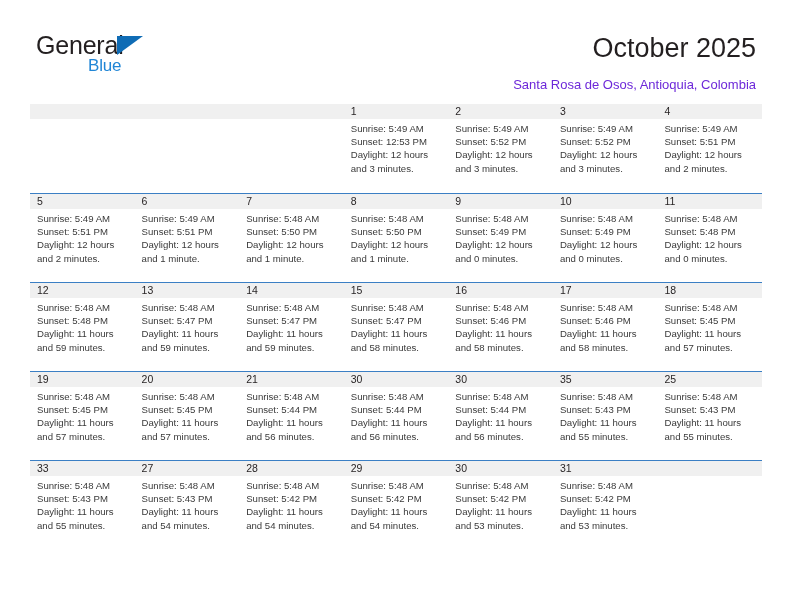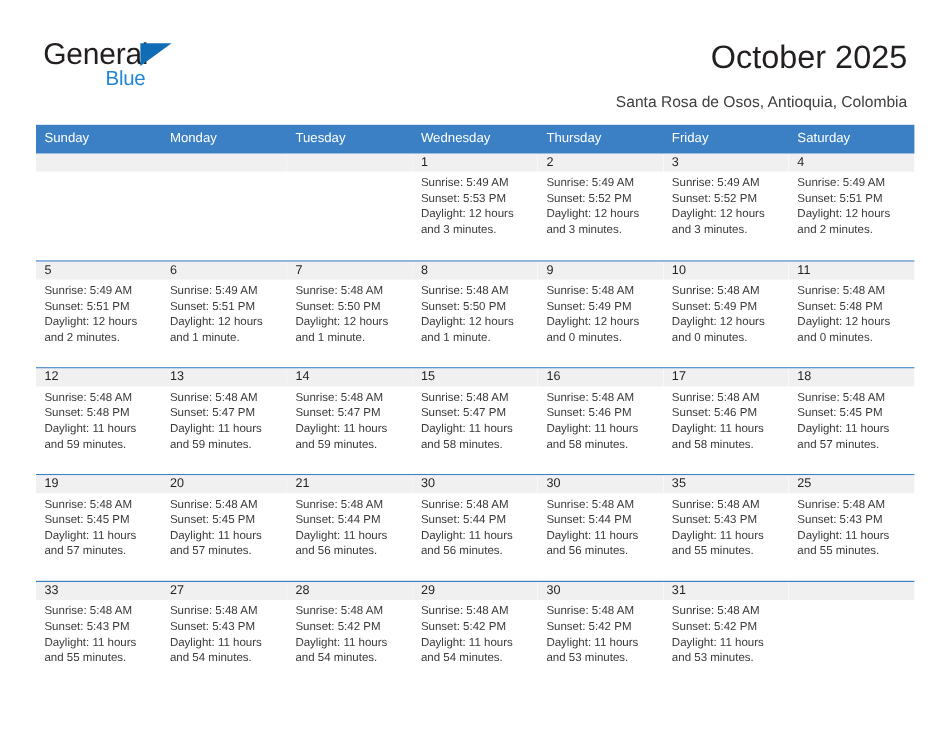--- a/index.html
+++ b/index.html
@@ -72,21 +72,21 @@
     color: #231f20;
     text-align: center;
     line-height: 1.1;
     white-space: nowrap;
   }
   .subtitle {
     position: absolute;
     right: 36px;
     top: 78px;
     font-size: 13px;
-    color: #404040;
+    color: #6d28d9;
     text-align: right;
     line-height: 1.1;
     white-space: nowrap;
   }
 
   
   .calendar {
     position: absolute;
     left: 30px;
     top: 104px;
@@ -156,29 +156,20 @@
       <span class="brand-general">General</span>
       <span class="brand-triangle"></span>
       <span class="brand-blue">Blue</span>
     </div>
 
     <div class="title">October 2025</div>
     <div class="subtitle">Santa Rosa de Osos, Antioquia, Colombia</div>
   </div>
 
   <div class="calendar">
-    <div class="weekday-row" id="weekday-row">
-        <div class="weekday">Sunday</div>
-        <div class="weekday">Monday</div>
-        <div class="weekday">Tuesday</div>
-        <div class="weekday">Wednesday</div>
-        <div class="weekday">Thursday</div>
-        <div class="weekday">Friday</div>
-        <div class="weekday">Saturday</div>
-      </div>
     <div id="weeks-container">
         <div class="week-row first">
           <div class="day-cell empty">
             <div class="day-number-strip">
               <span class="day-number"></span>
             </div>
           </div>
           <div class="day-cell empty">
             <div class="day-number-strip">
               <span class="day-number"></span>
@@ -188,21 +179,21 @@
             <div class="day-number-strip">
               <span class="day-number"></span>
             </div>
           </div>
           <div class="day-cell">
             <div class="day-number-strip">
               <span class="day-number">1</span>
             </div>
             <div class="day-body">
               <div class="day-line">Sunrise: 5:49 AM</div>
-              <div class="day-line">Sunset: 5:53 PM</div>
+              <div class="day-line">Sunset: 12:53 PM</div>
               <div class="day-line">Daylight: 12 hours</div>
               <div class="day-line">and 3 minutes.</div>
             </div>
           </div>
           <div class="day-cell">
             <div class="day-number-strip">
               <span class="day-number">2</span>
             </div>
             <div class="day-body">
               <div class="day-line">Sunrise: 5:49 AM</div>

